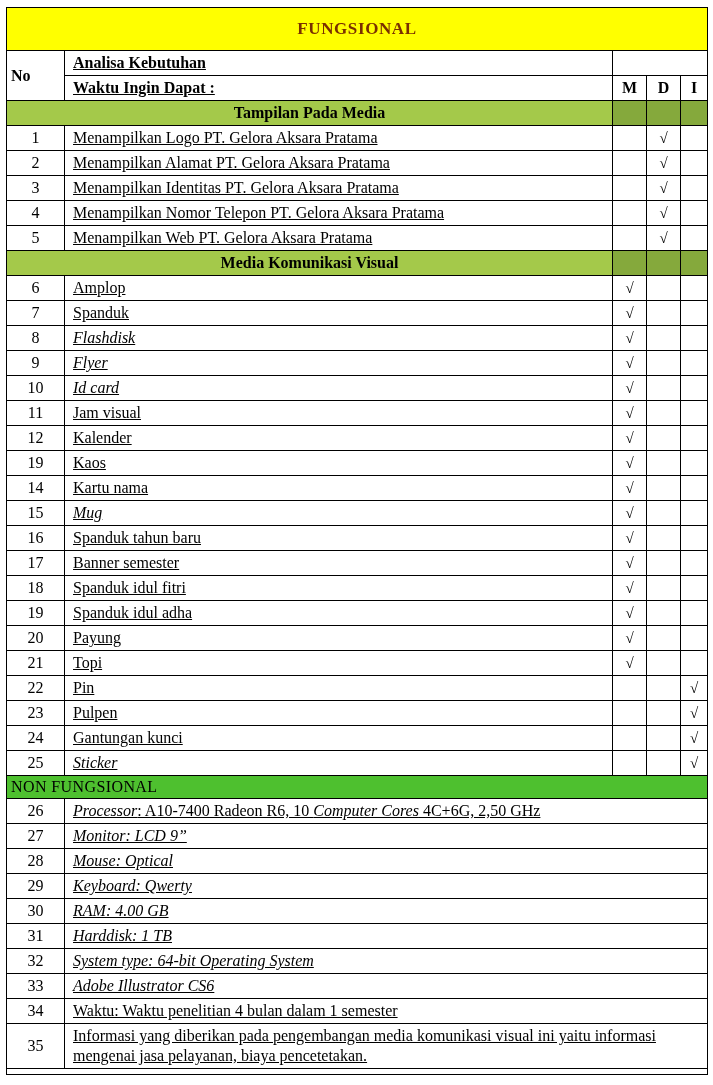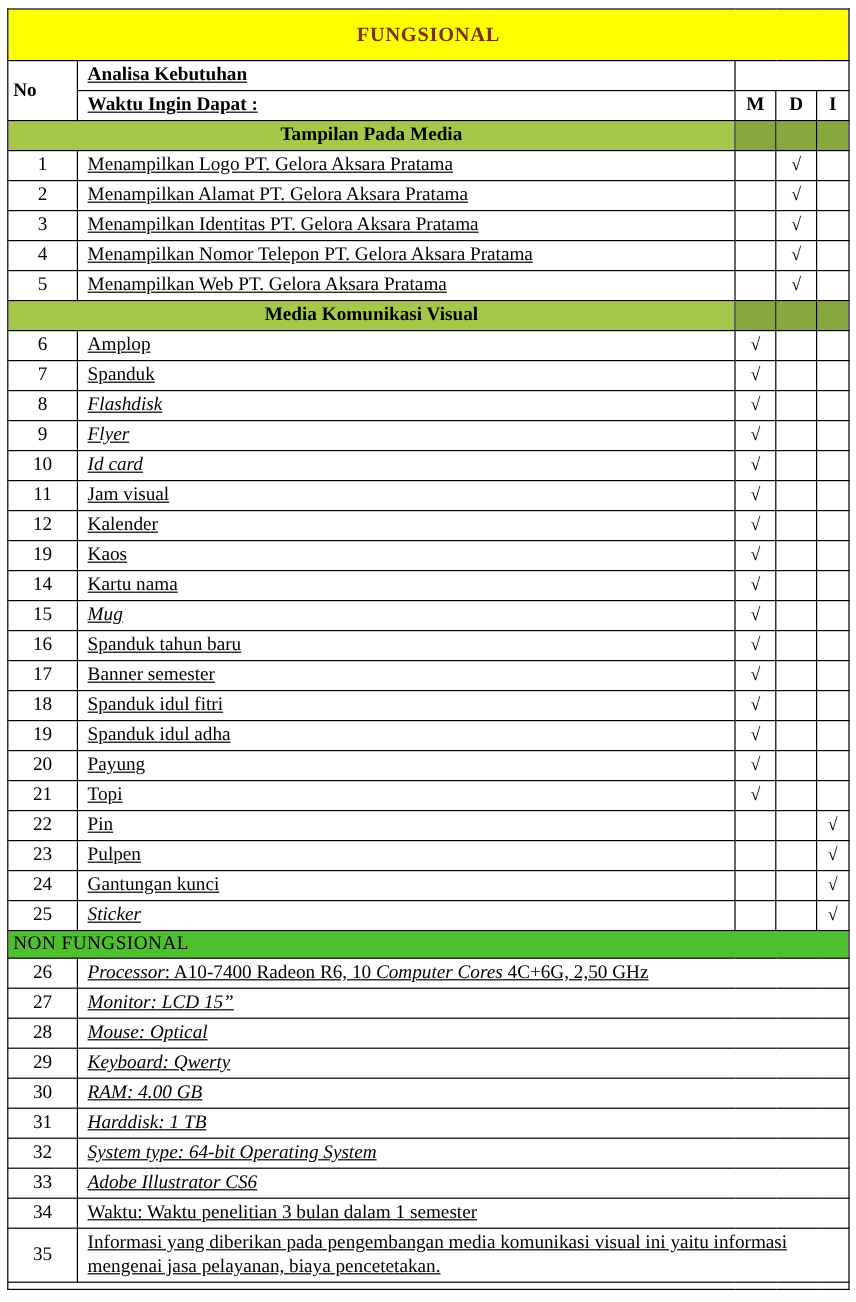--- a/index.html
+++ b/index.html
@@ -247,21 +247,21 @@
         </tr>
         <tr>
           <td class="nonfunc" colspan="5">NON FUNGSIONAL</td>
         </tr>
         <tr>
           <td class="no">26</td>
           <td class="desc" colspan="4"><span class="it">Processor</span><span>: A10-7400 Radeon R6, 10 </span><span class="it">Computer Cores</span><span> 4C+6G, 2,50 GHz</span></td>
         </tr>
         <tr>
           <td class="no">27</td>
-          <td class="desc" colspan="4"><span class="it">Monitor: LCD 15”</span></td>
+          <td class="desc" colspan="4"><span class="it">Monitor: LCD 9”</span></td>
         </tr>
         <tr>
           <td class="no">28</td>
           <td class="desc" colspan="4"><span class="it">Mouse: Optical</span></td>
         </tr>
         <tr>
           <td class="no">29</td>
           <td class="desc" colspan="4"><span class="it">Keyboard: Qwerty</span></td>
         </tr>
         <tr>
@@ -275,21 +275,21 @@
         <tr>
           <td class="no">32</td>
           <td class="desc" colspan="4"><span class="it">System type: 64-bit Operating System</span></td>
         </tr>
         <tr>
           <td class="no">33</td>
           <td class="desc" colspan="4"><span class="it">Adobe Illustrator CS6</span></td>
         </tr>
         <tr>
           <td class="no">34</td>
-          <td class="desc" colspan="4"><span>Waktu: Waktu penelitian 3 bulan dalam 1 semester</span></td>
+          <td class="desc" colspan="4"><span>Waktu: Waktu penelitian 4 bulan dalam 1 semester</span></td>
         </tr>
         <tr class="row35">
           <td class="no">35</td>
           <td class="desc" colspan="4"><span>Informasi yang diberikan pada pengembangan media komunikasi visual ini yaitu informasi mengenai jasa pelayanan, biaya pencetetakan.</span></td>
         </tr>
         <tr>
           <td class="sliver" colspan="5"></td>
         </tr>
       </tbody>
   </table>

